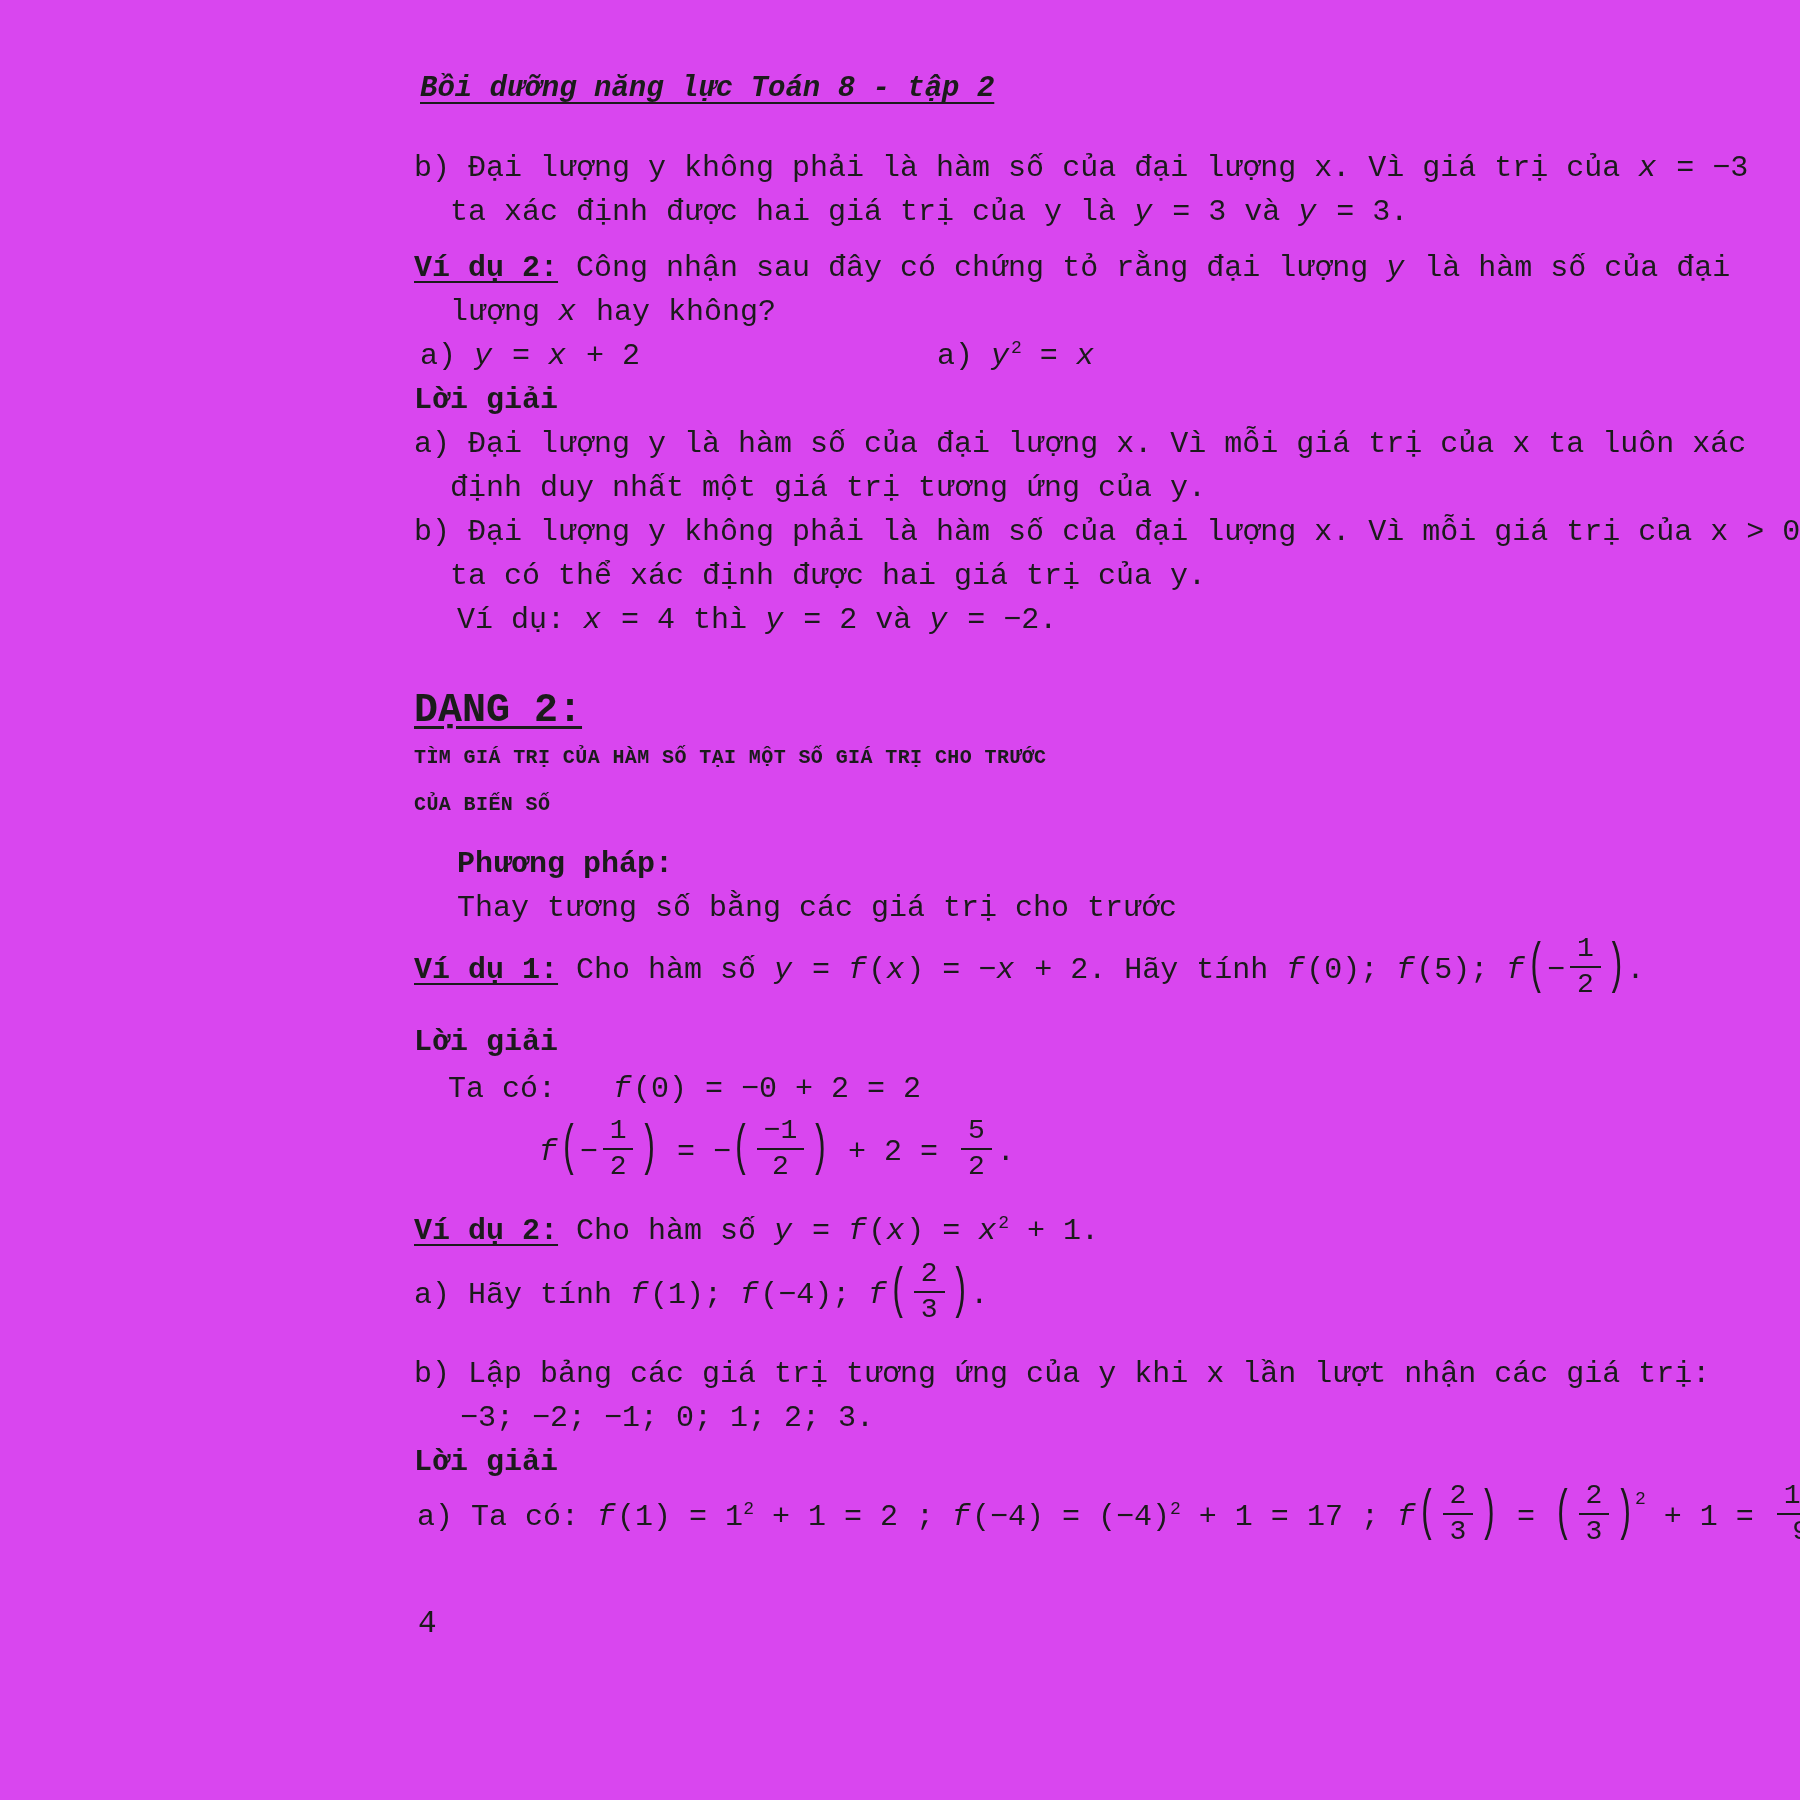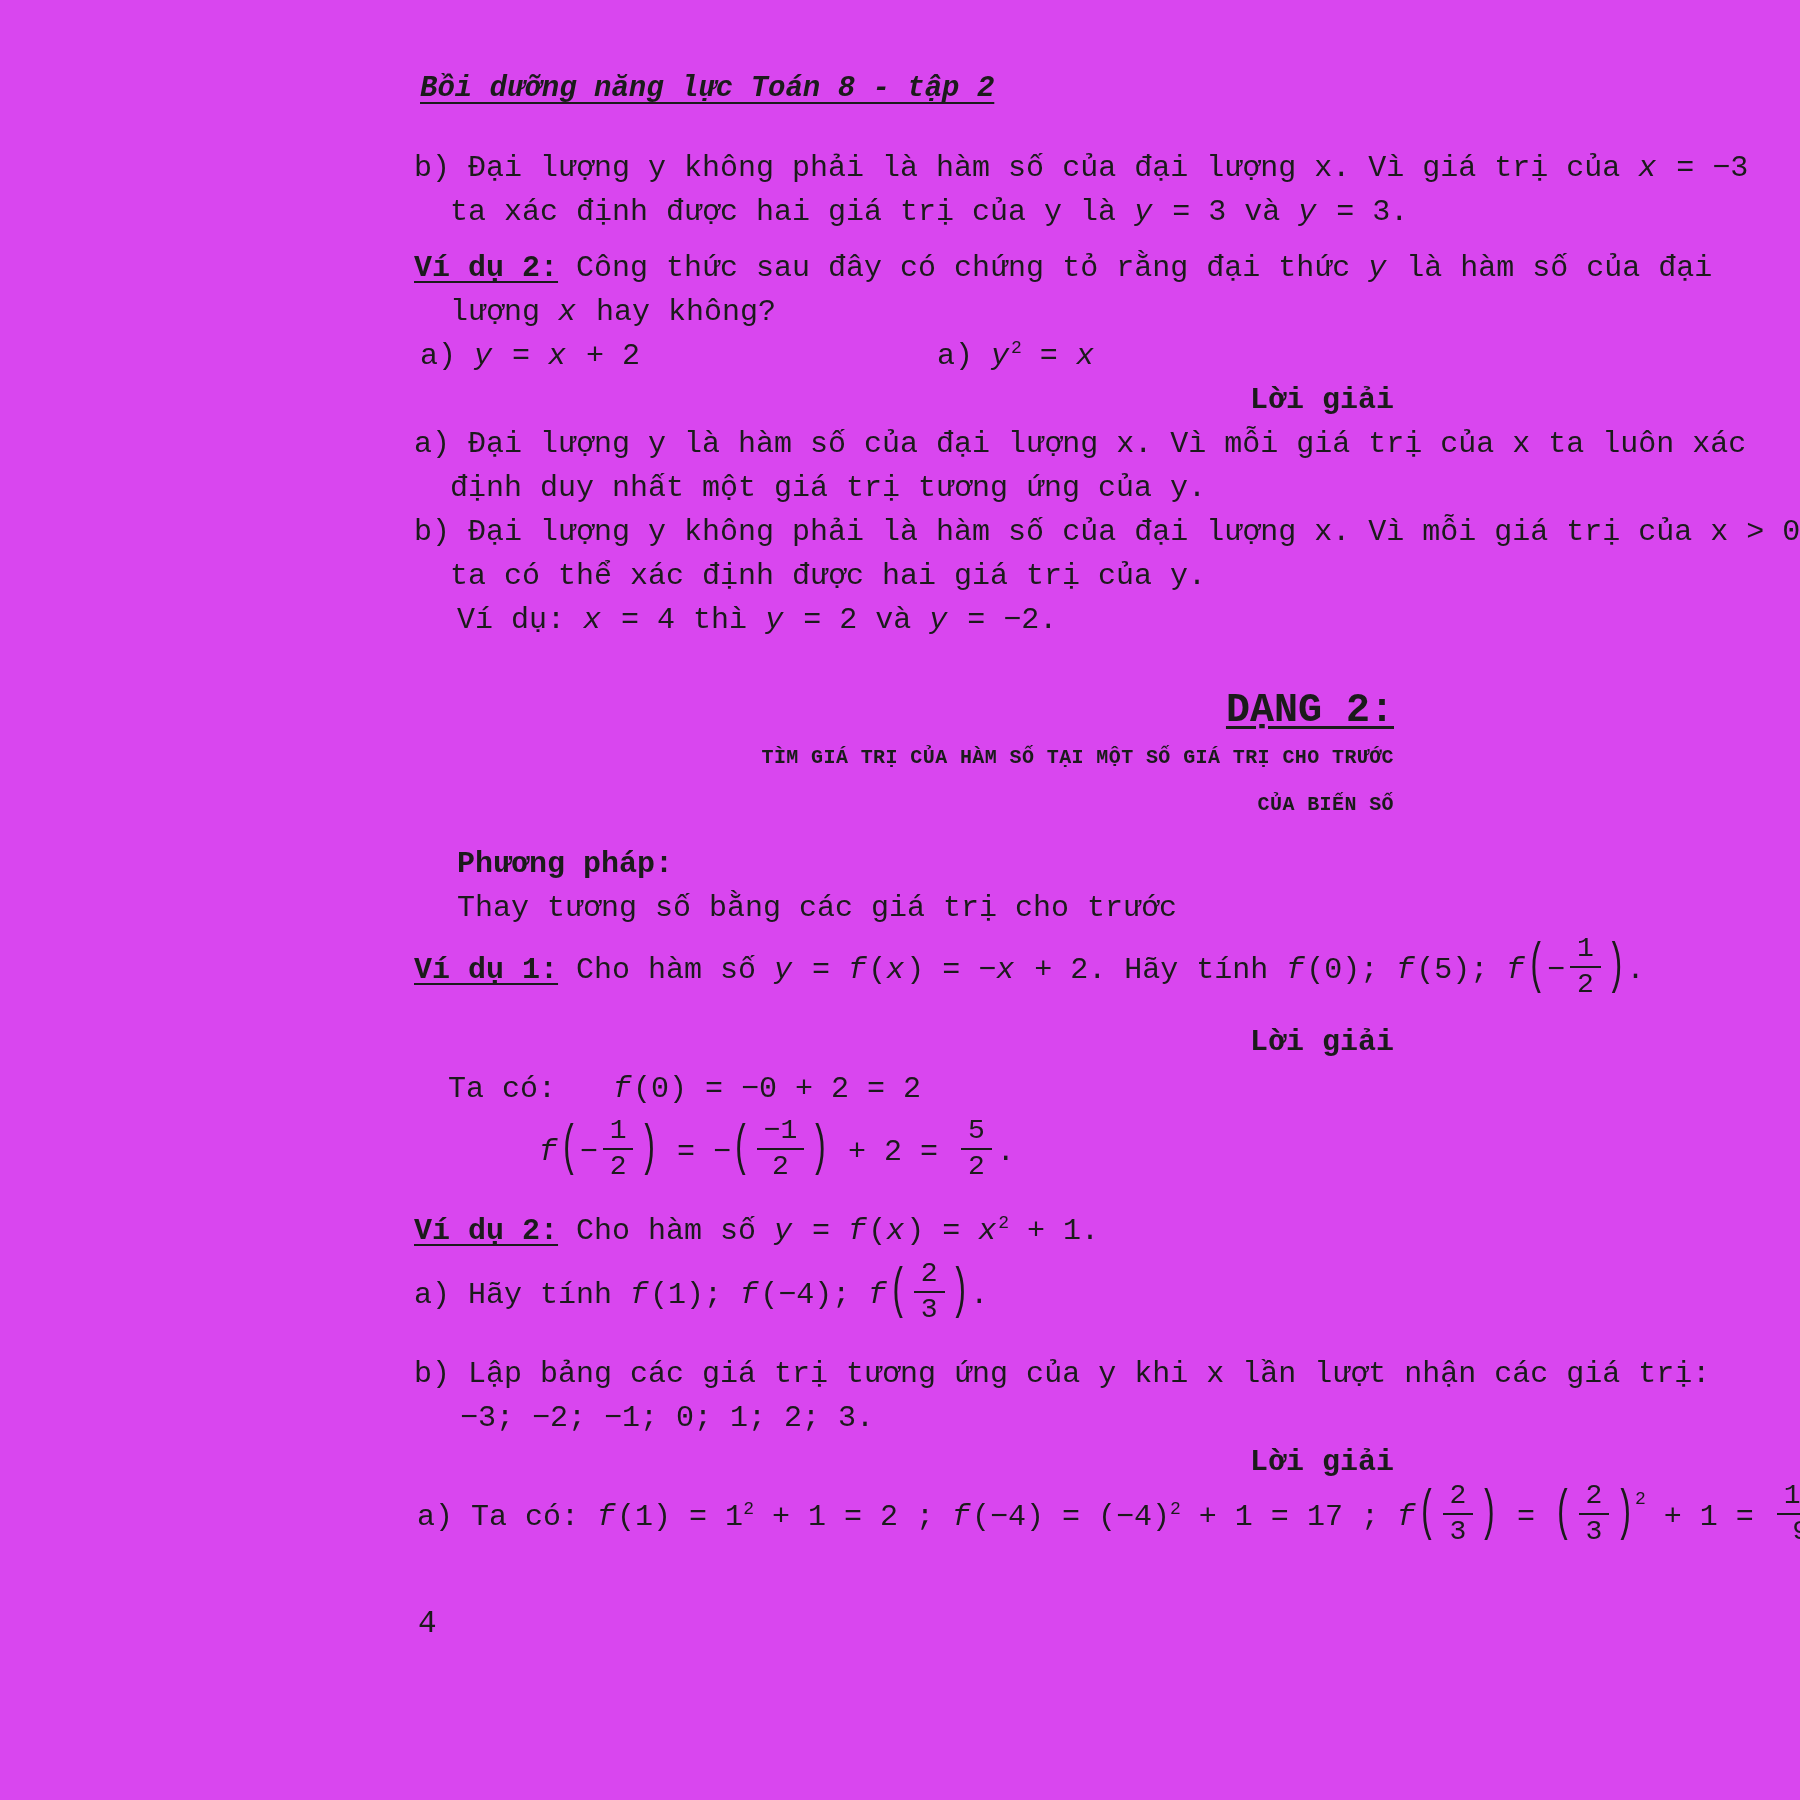--- a/index.html
+++ b/index.html
@@ -13,21 +13,21 @@
   .cont{padding-left:36px;}
   .ind-note{padding-left:43px;}
   .ind-eq{padding-left:125px;}
   .ind-values{padding-left:46px;}
   .ind-ans{padding-left:3px;}
 
   .running-header{font-size:29px;line-height:38px;padding-left:6px;margin-bottom:38px;
                   font-style:italic;font-weight:bold;}
   .hdr-u{text-decoration:underline;text-decoration-thickness:2px;text-underline-offset:6px;}
 
-  .center{width:980px;text-align:right;}
+  .center{width:980px;text-align:left;}
   .bold{font-weight:bold;}
   .lbl{font-weight:bold;text-decoration:underline;text-decoration-thickness:2px;text-underline-offset:5px;margin-top:24px;}
   .heading{font-size:20px;line-height:47px;font-weight:bold;letter-spacing:0.4px;}
   .dang-title{font-size:40px;line-height:46px;font-weight:bold;margin-top:46px;
               }
   .dang-title .u{text-decoration:underline;text-decoration-thickness:2.5px;text-underline-offset:5px;}
 
   .mt3{margin-top:3px;}  .mt7{margin-top:7px;}  .mt8{margin-top:8px;}
   .mt9{margin-top:9px;}  .mt12{margin-top:12px;} .mt14{margin-top:14px;}
   .mt17{margin-top:17px;} .mt24{margin-top:24px;}
@@ -56,21 +56,21 @@
   <div class="content">
 
     <div class="running-header"><span class="hdr-u">Bồi dưỡng năng lực Toán 8 - tập 2</span></div>
 
     <div>
       <div class="line jl ind-hang"><span class="marker">b)</span> <span>Đại lượng y không phải là hàm số của đại lượng x. Vì giá trị của</span> <span class="math"><i>x</i><span> = −3</span></span></div>
       <div class="line cont"><span>ta xác định được hai giá trị của y là</span> <span class="math"><i>y</i><span> = 3</span></span> <span>và</span> <span class="math"><i>y</i><span> = 3</span></span><span>.</span></div>
     </div>
 
     <div class="mt12">
-      <div class="line jl ind-hang"><span class="lbl">Ví dụ 2:</span> <span>Công thức sau đây có chứng tỏ rằng đại thức</span> <span class="math"><i>y</i></span> <span>là hàm số của đại</span></div>
+      <div class="line jl ind-hang"><span class="lbl">Ví dụ 2:</span> <span>Công nhận sau đây có chứng tỏ rằng đại lượng</span> <span class="math"><i>y</i></span> <span>là hàm số của đại</span></div>
       <div class="line cont"><span>lượng</span> <span class="math"><i>x</i></span> <span>hay không?</span></div>
     </div>
 
     <div class="line opt-row"><span class="opt1"><span class="marker">a)</span> <span class="math"><i>y</i><span> = </span><i>x</i><span> + 2</span></span></span><span class="opt2"><span>a)</span> <span class="math"><i>y</i><sup>2</sup><span> = </span><i>x</i></span></span></div>
 
     <div class="line center bold">Lời giải</div>
 
     <div>
       <div class="line jl ind-hang"><span class="marker">a)</span> <span>Đại lượng y là hàm số của đại lượng x. Vì mỗi giá trị của x ta luôn xác</span></div>
       <div class="line cont"><span>định duy nhất một giá trị tương ứng của y.</span></div>

